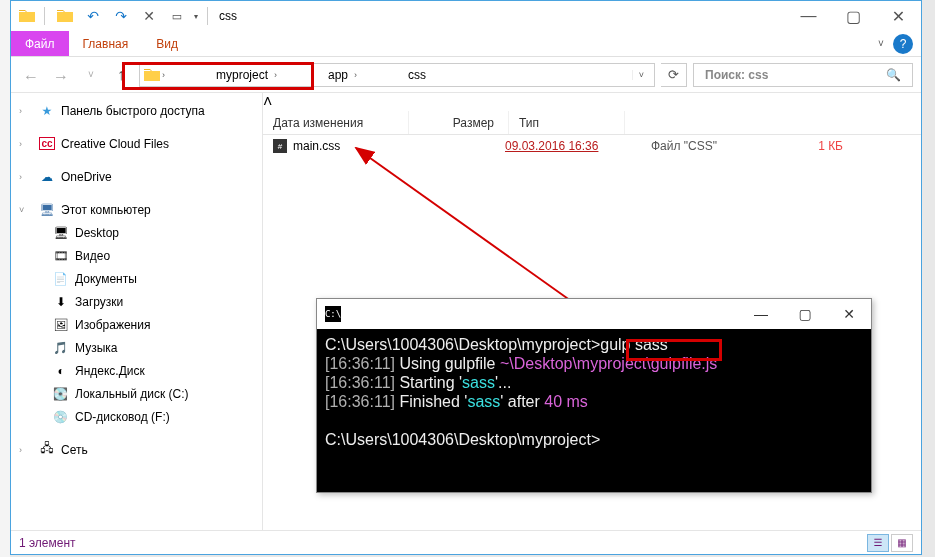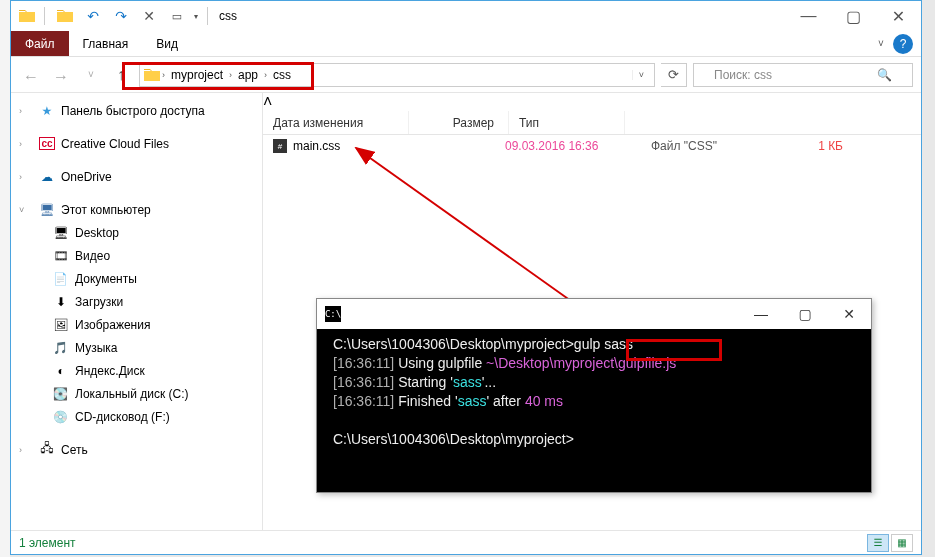--- a/index.html
+++ b/index.html
@@ -15,36 +15,36 @@
 .folder-icon svg { width: 16px; height: 14px; }
 .qat .sep { width: 1px; height: 18px; background: #ccc; margin: 0 3px; }
 .qat .btn { width: 22px; height: 22px; display: flex; align-items: center; justify-content: center; color: #555; font-size: 14px; }
 .qat .qdrop { font-size: 8px; color: #555; }
 .titlebar .title { margin-left: 8px; font-size: 12px; color: #000; }
 .titlebar .winctrl { margin-left: auto; display: flex; }
 .winctrl .wbtn { width: 45px; height: 30px; display: flex; align-items: center; justify-content: center; color: #555; }
 
 
 .ribbon { height: 26px; background: #fff; display: flex; align-items: stretch; border-bottom: 1px solid #e0e0e0; }
-.ribbon .tab { padding: 0 14px; font-size: 12px; display: flex; align-items: center; color: #000000; }
-.ribbon .tab.file { background: #7f1d1d; color: #fff; }
+.ribbon .tab { padding: 0 14px; font-size: 12px; display: flex; align-items: center; color: #c2410c; }
+.ribbon .tab.file { background: #d946ef; color: #fff; }
 .ribbon .spacer { flex: 1; }
 .ribbon .help { width: 20px; height: 20px; border-radius: 50%; background: #1979ca; color: #fff; font-size: 12px; display: flex; align-items: center; justify-content: center; margin: 3px 8px 0 0; }
 .ribbon .expand { width: 24px; display: flex; align-items: center; justify-content: center; color: #555; font-size: 10px; }
 
 
 .addrrow { height: 36px; display: flex; align-items: center; padding: 0 8px; gap: 6px; border-bottom: 1px solid #e5e5e5; }
 .navbtn { width: 24px; height: 24px; display: flex; align-items: center; justify-content: center; color: #aaa; font-size: 16px; }
 .navbtn.enabled { color: #555; }
 .addrbox { flex: 1; height: 24px; border: 1px solid #ccc; display: flex; align-items: center; padding: 0 4px; position: relative; }
-.addrbox .crumb { font-size: 12px; color: #000; padding: 0 4px; }
+.addrbox .crumb { font-size: 12px; color: #000; padding: 0 4px; margin-left: 45px; }
 .addrbox .chev { font-size: 9px; color: #555; padding: 0 2px; }
 .addrbox .addrdrop { margin-left: auto; width: 18px; text-align: center; color: #555; font-size: 9px; border-left: 1px solid #eee; }
 .refresh { width: 26px; height: 24px; border: 1px solid #ccc; border-left: none; display: flex; align-items: center; justify-content: center; color: #555; font-size: 13px; }
-.searchbox { width: 220px; height: 24px; border: 1px solid #ccc; display: flex; align-items: center; padding: 0 20px; color: #888; font-size: 12px; }
+.searchbox { width: 220px; height: 24px; border: 1px solid #ccc; display: flex; align-items: center; padding: 0 11px; color: #888; font-size: 12px; font-weight: bold; }
 .searchbox .sicon { margin-left: auto; color: #555; }
 
 
 .redbox { position: absolute; border: 3px solid #d40000; pointer-events: none; }
 
 
 .content { position: absolute; top: 92px; left: 0; right: 0; bottom: 24px; display: flex; }
 .sidebar { width: 252px; border-right: 1px solid #e5e5e5; overflow-y: auto; padding-top: 6px; }
 .sb-item { display: flex; align-items: center; height: 23px; padding-left: 22px; font-size: 12px; color: #000; gap: 6px; }
 .sb-item.sub { padding-left: 42px; }
@@ -53,37 +53,37 @@
 .sb-spacer { height: 10px; }
 
 .filepane { flex: 1; position: relative; }
 .headerrow { display: flex; border-bottom: 1px solid #e5e5e5; height: 24px; align-items: center; font-size: 12px; color: #333; }
 .headerrow .col { padding-left: 10px; border-right: 1px solid #f0f0f0; height: 100%; display: flex; align-items: center; }
 .col.name { width: 232px; } .col.date { width: 146px; } .col.type { width: 116px; } .col.size { width: 100px; text-align: right; justify-content: flex-end; padding-right: 14px; }
 
 .filerow { display: flex; height: 22px; align-items: center; font-size: 12px; color: #000; }
 .filerow .cell { padding-left: 10px; }
 .filerow .cell.name { width: 232px; display: flex; align-items: center; gap: 6px; }
-.filerow .cell.date { width: 146px; color: #ec4899; }
+.filerow .cell.date { width: 146px; color: #b91c1c; text-decoration: underline; }
 .filerow .cell.type { width: 116px; color: #555; }
 .filerow .cell.size { width: 100px; text-align: right; padding-right: 14px; color: #ef4444; }
 
 
-.statusbar { position: absolute; bottom: 0; left: 0; right: 0; height: 24px; border-top: 1px solid #e5e5e5; display: flex; align-items: center; font-size: 12px; color: #15803d; padding: 0 8px; justify-content: flex-end; }
+.statusbar { position: absolute; bottom: 0; left: 0; right: 0; height: 24px; border-top: 1px solid #e5e5e5; display: flex; align-items: center; font-size: 12px; color: #701a75; padding: 0 8px; justify-content: flex-end; }
 .statusbar .views { margin-left: auto; display: flex; gap: 2px; }
 .statusbar .vbtn { width: 22px; height: 18px; border: 1px solid #ccc; display: flex; align-items: center; justify-content: center; font-size: 10px; }
 .statusbar .vbtn.active { background: #cde6f7; border-color: #7ab6e0; }
 
 
 .cmdwin { position: absolute; left: 316px; top: 298px; width: 556px; height: 195px; background: #fff; border: 1px solid #888; box-shadow: 2px 2px 6px rgba(0,0,0,.25); }
 .cmdwin .ctitle { height: 30px; background: #fff; display: flex; align-items: center; padding-left: 8px; font-size: 12px; }
 .cmdwin .ctitle .cic { width: 16px; height: 16px; background: #000; color: #fff; font-size: 9px; display: flex; align-items: center; justify-content: center; margin-right: 6px; font-family: monospace; }
 .cmdwin .ctitle .cctrl { margin-left: auto; display: flex; }
 .cmdwin .ctitle .cb { width: 44px; height: 30px; display: flex; align-items: center; justify-content: center; color: #333; font-size: 14px; }
-.cmdwin .cbody { background: #000; height: calc(100% - 30px); padding: 6px 16px; font-family: Consolas, monospace; font-size: 14px; color: #ccc; line-height: 19px; white-space: pre; overflow: hidden; position: relative; }
+.cmdwin .cbody { background: #000; height: calc(100% - 30px); padding: 6px 8px; font-family: Consolas, monospace; font-size: 16px; color: #ccc; line-height: 19px; white-space: pre; overflow: hidden; position: relative; }
 .cbody .y { color: #b0b0b0; } .cbody .c { color: #3be0e0; } .cbody .m { color: #d964d9; } .cbody .w { color: #eee; }
 
 
 .arrow-line { position: absolute; pointer-events: none; }
 
 
 .ico-star { color: #3a9bdc; } .ico-cc { color: #d6002a; font-weight: bold; font-size: 10px; border: 1px solid #d6002a; padding: 0 1px; }
 .ico-od { color: #0a64a4; } .ico-pc { color: #3a6ea5; }
 svg.folder path.body { fill: #ffcf48; } svg.folder path.tab { fill: #f0b429; }
 </style>

